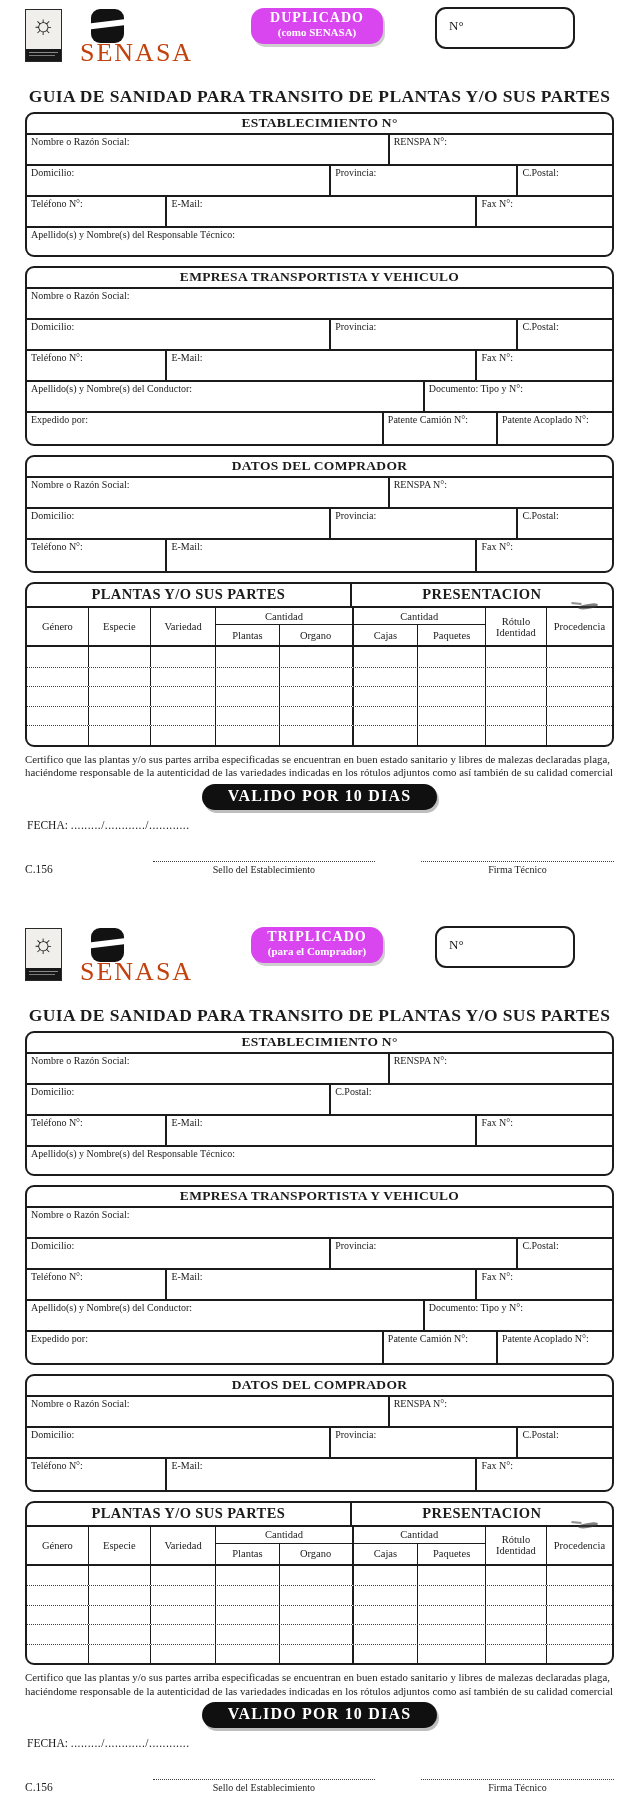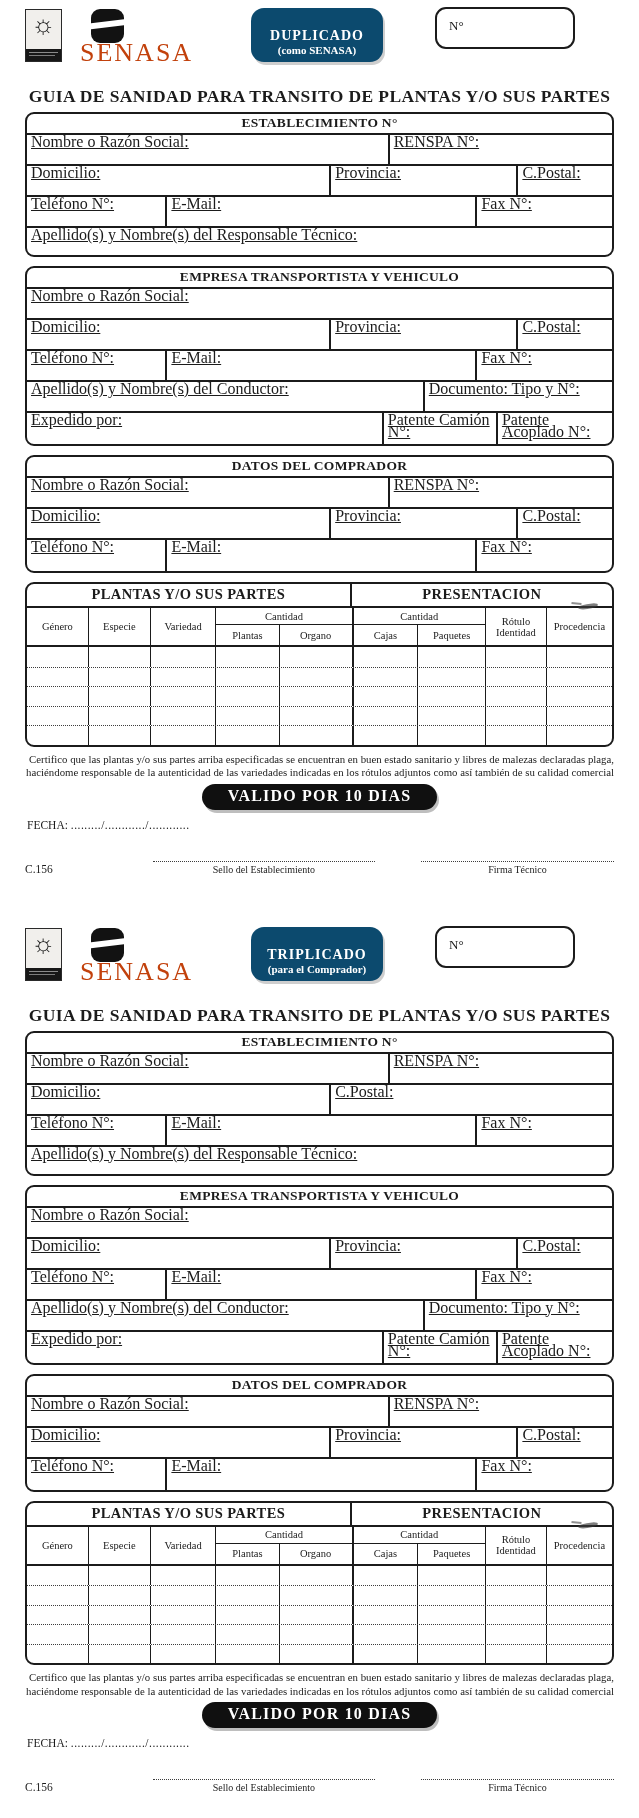--- a/index.html
+++ b/index.html
@@ -26,21 +26,21 @@
   .tile-foot::before{ content:""; display:block; margin:3px 3px 0 3px; height:1px; background:#8a8a8a; }
   .tile-foot::after{ content:""; display:block; margin:2px 6px 0 3px; height:1px; background:#7c7c7c; }
   .grain{ position:absolute; left:66px; top:3px; width:33px; height:34px;
     background:#121212; border-radius:9px; overflow:hidden; }
   .grain .slash{ position:absolute; left:-3px; top:12px; width:44px; height:6px;
     background:#ffffff; transform:rotate(-7deg); }
   .brand{ position:absolute; left:55px; bottom:0; font-size:26px; letter-spacing:2px; color:#c2410c; }
 
   .badge{
     flex:none; margin-left:46px; margin-top:2px; min-width:132px;
-    background:#0c4a6e; color:#fff; border-radius:13px; padding:20px 14px 6px;
+    background:#d946ef; color:#fff; border-radius:13px; padding:2px 14px 6px;
     text-align:center; box-shadow:2px 3px 0 rgba(60,60,60,.25);
   }
   .badge-title{ font-weight:bold; font-size:14px; letter-spacing:1px; }
   .badge-sub{ font-weight:bold; font-size:11px; }
 
   .nbox{
     flex:none; margin-left:52px; margin-top:1px; width:140px; height:42px;
     border:2.5px solid #1b1b1b; border-radius:11px; padding:7px 0 0 12px;
   }
   .nlabel{ font-size:13px; }
@@ -55,21 +55,21 @@
   .sect{ border:2px solid #1b1b1b; border-radius:9px; overflow:hidden; margin-bottom:9px; background:#fff; }
   .sect-hd{
     text-align:center; font-weight:bold; font-size:13.5px; letter-spacing:.3px;
     padding:1px 0 2px; border-bottom:2px solid #1b1b1b;
   }
   .row{ display:flex; height:31px; border-bottom:2px solid #1b1b1b; }
   .row.short{ height:27px; }
   .row:last-child{ border-bottom:none; }
   .cell{ border-right:2px solid #1b1b1b; padding:1px 0 0 4px; overflow:hidden; }
   .cell:last-child{ border-right:none; }
-  .cell label{ font-size:16px; display:block; line-height:12px;text-decoration:underline; }
+  .cell label{ font-size:10px; display:block; line-height:12px; }
   .grow{ flex:1; }
   .w62{ width:62%; } .w52{ width:52%; } .w32{ width:32%; }
   .w24{ width:24%; } .w53{ width:53%; } .w68{ width:68%; }
   .w61{ width:61%; } .w195{ width:19.5%; }
 
   
   .ptable{ position:relative; border:2px solid #1b1b1b; border-radius:9px; overflow:hidden; margin-bottom:6px; }
   .tgroups{ display:flex; border-bottom:2px solid #1b1b1b; }
   .tg{ text-align:center; font-weight:bold; font-size:14.5px; letter-spacing:.4px; padding:2px 0 3px; }
   .tg.left{ width:55.5%; border-right:2.5px solid #1b1b1b; }
@@ -99,21 +99,21 @@
   .h-rotulo{ grid-column:8; grid-row:1/3; }
   .h-proc{ grid-column:9; grid-row:1/3; }
 
   .trow{ height:19.5px; }
   .trow + .trow{ border-top:1.5px dotted #3d3d3d; }
   .tcell{ border-left:1.5px solid #1b1b1b; }
   .tcell:first-child{ border-left:none; }
   .tcell.c5{ border-left:2.5px solid #1b1b1b; }
 
   
-  .cert{ font-size:10.8px; line-height:13.5px; margin:2px 0 4px;text-align:right; }
+  .cert{ font-size:10.8px; line-height:13.5px; margin:2px 0 4px; }
   .valid-wrap{ text-align:center; margin:3px 0 9px; }
   .valid-badge{
     display:inline-block; background:#101010; color:#fff; font-weight:bold; font-size:16px;
     letter-spacing:1.2px; border-radius:14px; padding:3px 26px 5px;
     box-shadow:2px 3px 0 rgba(70,70,70,.35);
   }
   .fecha{ font-size:11.5px; margin:4px 0 0 2px; }
   .fecha-dots{ letter-spacing:.5px; }
   .sigrow{ display:flex; align-items:flex-end; margin-top:30px; }
   .code{ font-size:11.5px; width:120px; }

